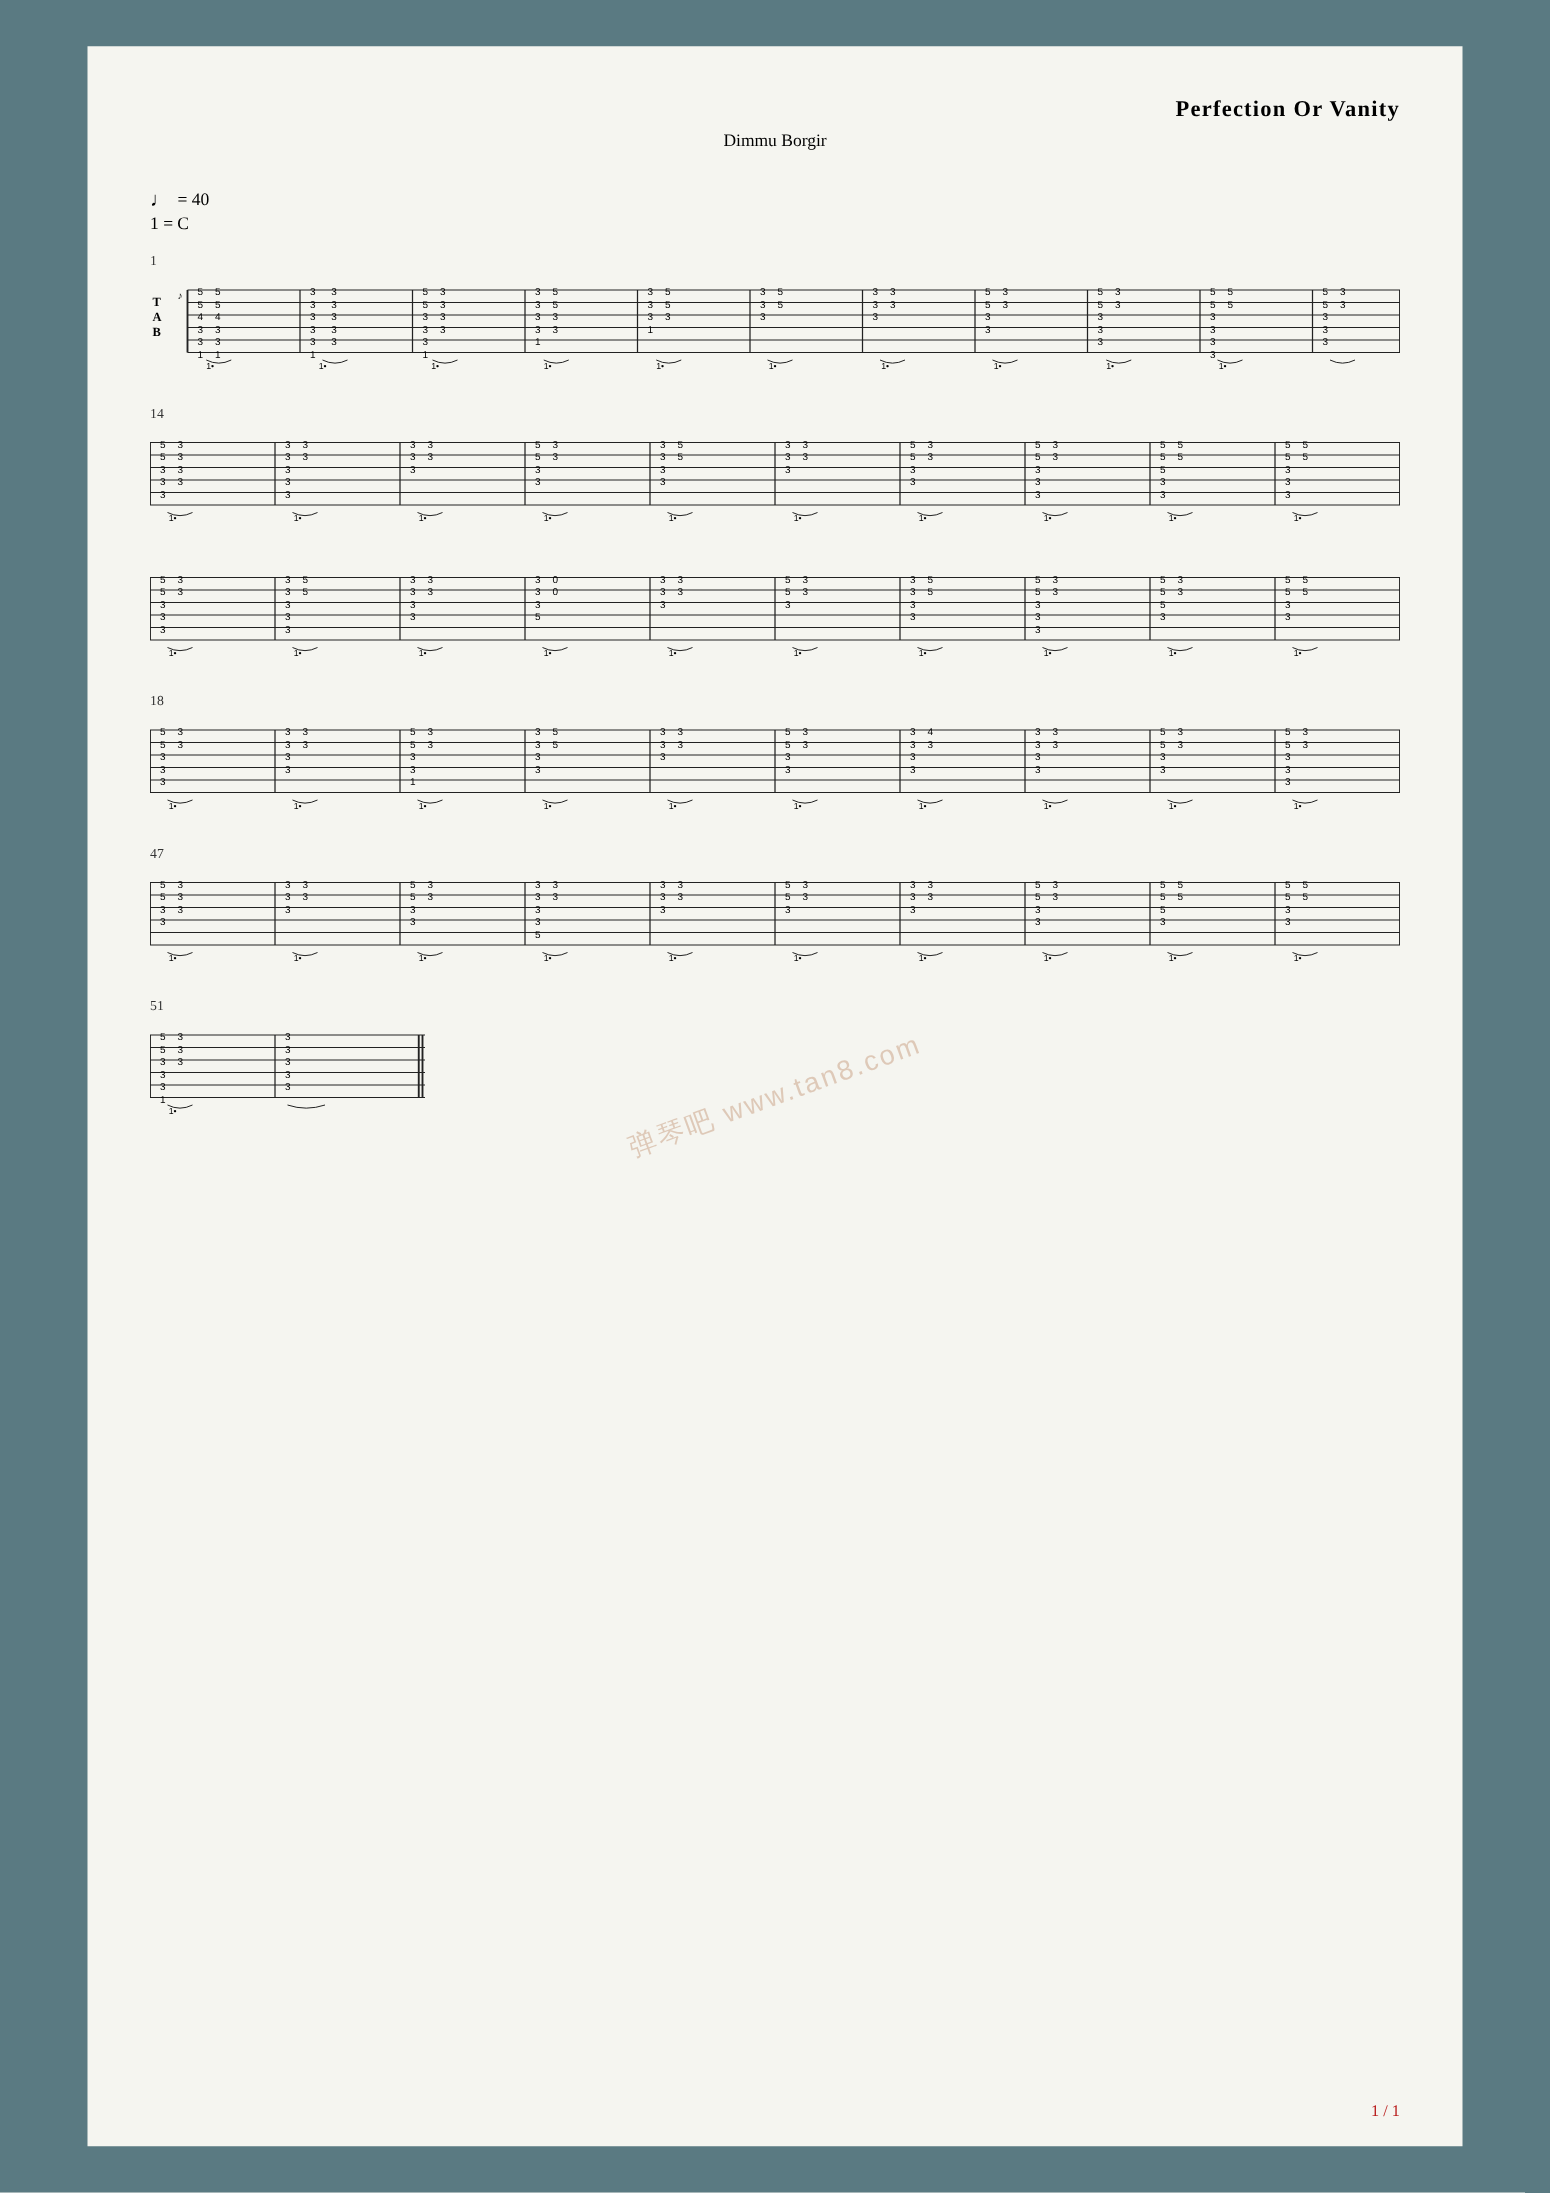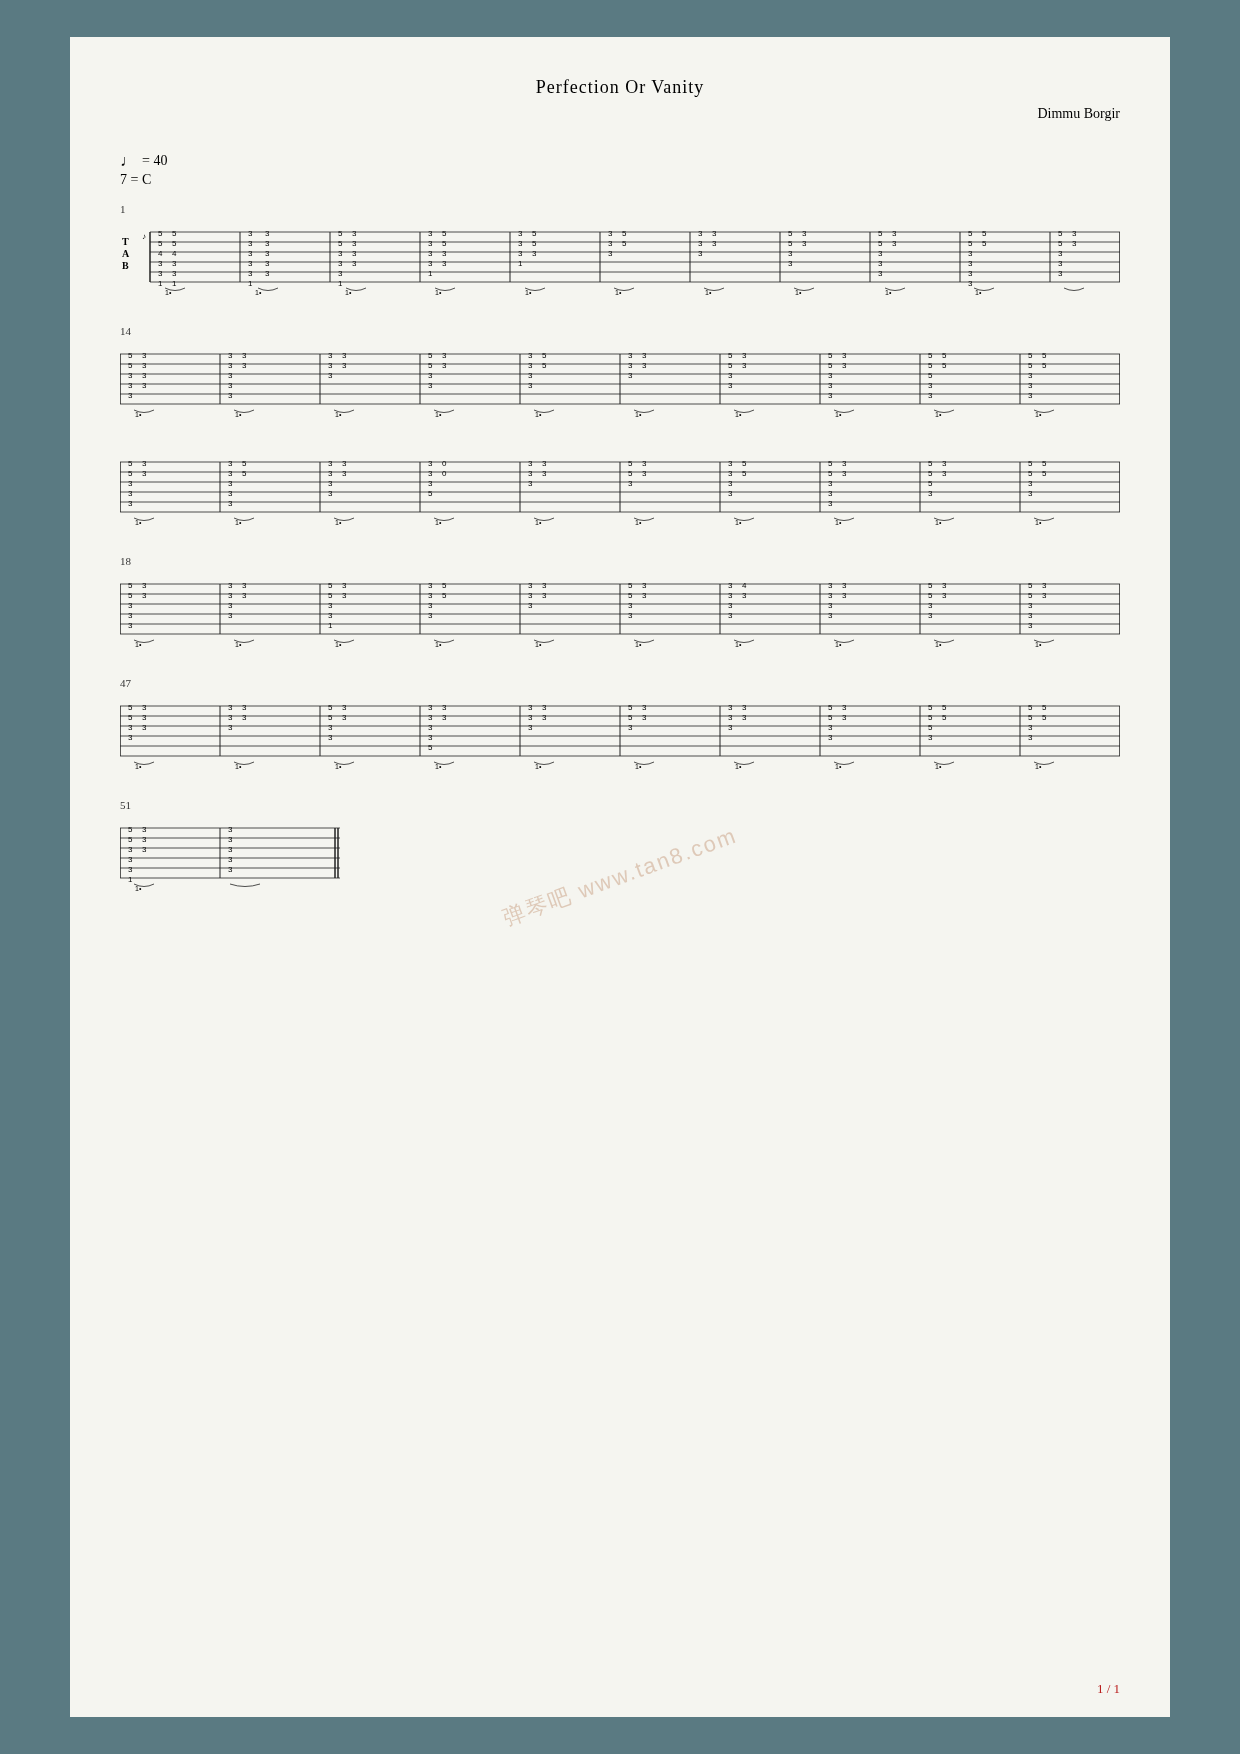--- a/index.html
+++ b/index.html
@@ -14,28 +14,28 @@
     .page {
       width: 1100px;
       height: 1680px;
       background: #f5f5f0;
       position: absolute;
       top: 37px;
       left: 70px;
       padding: 40px 50px;
     }
     .title {
-      text-align: center;
+      text-align: right;
       font-size: 18px;
-      font-weight: normal;
+      font-weight: bold;
       margin-bottom: 8px;
       letter-spacing: 1px;
     }
     .composer {
-      text-align: right;
+      text-align: center;
       font-size: 14px;
       margin-bottom: 30px;
     }
     .tempo-line {
       font-size: 14px;
       margin-bottom: 2px;
       display: flex;
       align-items: center;
       gap: 6px;
     }
@@ -85,21 +85,21 @@
 <body>
 
 <div class="page">
   <div class="title">Perfection Or Vanity</div>
   <div class="composer">Dimmu Borgir</div>
 
   <div class="tempo-line">
     <span style="font-size:16px;">♩</span>
     <span>= 40</span>
   </div>
-  <div class="key-line">7 = C</div>
+  <div class="key-line">1 = C</div>
 
   <div class="staff-section">
     <div class="measure-number">1</div>
     <div class="staff-container">
       <svg class="staff-svg" viewBox="0 0 1000 80" xmlns="http://www.w3.org/2000/svg">
 
         <line x1="30" y1="15" x2="1000" y2="15" stroke="#222" stroke-width="0.8"></line>
         <line x1="30" y1="25" x2="1000" y2="25" stroke="#222" stroke-width="0.8"></line>
         <line x1="30" y1="35" x2="1000" y2="35" stroke="#222" stroke-width="0.8"></line>
         <line x1="30" y1="45" x2="1000" y2="45" stroke="#222" stroke-width="0.8"></line>

